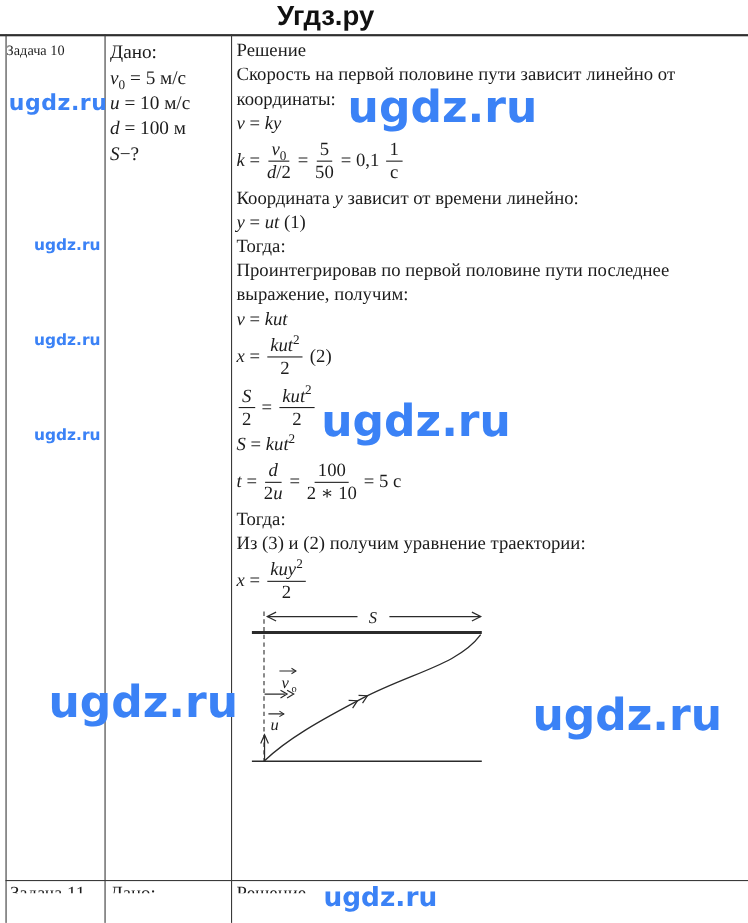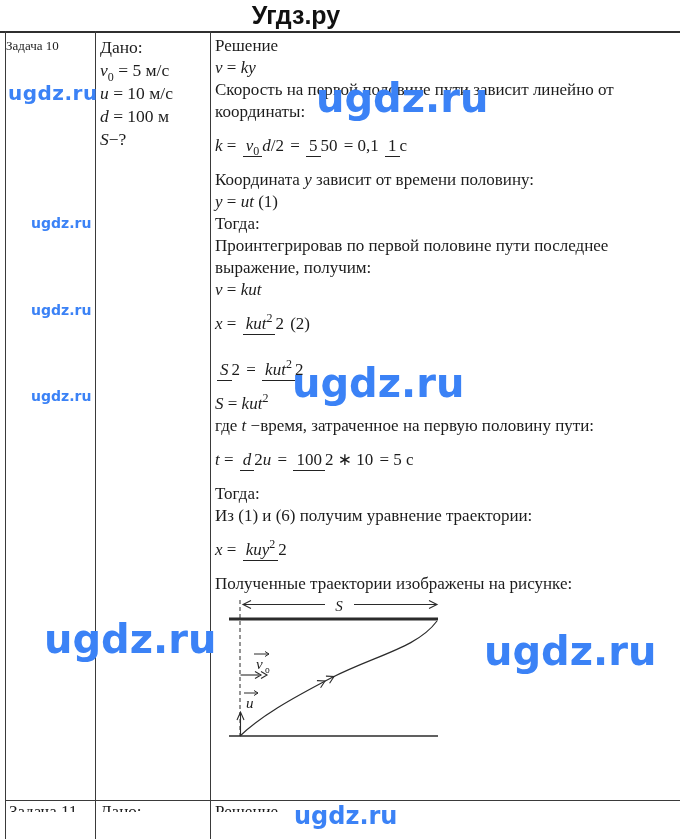--- a/index.html
+++ b/index.html
@@ -23,22 +23,22 @@
   
   .cell-task{left:6px;top:38px;font-size:13px;}
   .cell-given{left:100px;top:36px;font-size:17.5px;}
   .g-line{line-height:23px;}
   .cell-solution{left:215px;top:35px;width:457px;font-size:17px;}
   .line{line-height:22px;}
   .line.tall{height:46px;display:flex;align-items:center;}
   .line.tall>span{white-space:pre;}
   .it{font-style:italic;}
   sub,sup{font-size:12px;line-height:0;}
-  .frac{display:inline-flex;flex-direction:row;align-items:center;
-    vertical-align:middle;margin:10px 2px;line-height:20px;text-align:center;font-family:Liberation Serif, serif;}
+  .frac{display:inline-flex;flex-direction:column;align-items:center;
+    vertical-align:middle;margin:10px 2px;line-height:20px;text-align:center;}
   .frac .num{display:block;border-bottom:1.4px solid #222;padding:0 3px;}
   .frac .den{display:block;}
   
   .wm{position:absolute;font-family:"DejaVu Sans","Liberation Sans",sans-serif;
     font-weight:bold;color:#3b82f6;line-height:1;white-space:nowrap;}
   .wm-s1{left:8px;top:83px;font-size:20px;letter-spacing:.5px;}
   .wm-s2{left:31px;top:216px;font-size:14px;}
   .wm-s3{left:31px;top:303px;font-size:14px;}
   .wm-s4{left:31px;top:389px;font-size:14px;}
   .wm-l{font-size:40px;letter-spacing:0;}
@@ -75,65 +75,63 @@
     <div class="g-line"><span>Дано:</span></div>
     <div class="g-line"><span class="it">v</span><sub>0</sub><span> = 5 м/с</span></div>
     <div class="g-line"><span class="it">u</span><span> = 10 м/с</span></div>
     <div class="g-line"><span class="it">d</span><span> = 100 м</span></div>
     <div class="g-line"><span class="it">S</span><span>−?</span></div>
   </div>
 
 <div class="abs cell-solution">
   <div id="solution-lines">
       <div class="line"><span>Решение</span></div>
+      <div class="line"><span>Скорость на первой половине пути зависит линейно от координаты:</span></div>
       <div class="line"><span class="it">v</span><span> = </span><span class="it">ky</span></div>
-      <div class="line"><span>Скорость на первой половине пути зависит линейно от координаты:</span></div>
       <div class="line tall">
         <span class="it">k</span>
         <span> = </span>
         <span class="frac"><span class="num"><span class="it">v</span><sub>0</sub></span><span class="den"><span class="it">d</span><span>/2</span></span></span>
         <span> = </span>
         <span class="frac"><span class="num"><span>5</span></span><span class="den"><span>50</span></span></span>
         <span> = 0,1 </span>
         <span class="frac"><span class="num"><span>1</span></span><span class="den"><span>с</span></span></span>
       </div>
-      <div class="line"><span>Координата </span><span class="it">y</span><span> зависит от времени половину:</span></div>
+      <div class="line"><span>Координата </span><span class="it">y</span><span> зависит от времени линейно:</span></div>
       <div class="line"><span class="it">y</span><span> = </span><span class="it">ut</span><span> (1)</span></div>
       <div class="line"><span>Тогда:</span></div>
       <div class="line"><span>Проинтегрировав по первой половине пути последнее выражение, получим:</span></div>
       <div class="line"><span class="it">v</span><span> = </span><span class="it">kut</span></div>
       <div class="line tall">
         <span class="it">x</span>
         <span> = </span>
         <span class="frac"><span class="num"><span class="it">kut</span><sup>2</sup></span><span class="den"><span>2</span></span></span>
         <span> (2)</span>
       </div>
       <div class="line tall">
         <span class="frac"><span class="num"><span class="it">S</span></span><span class="den"><span>2</span></span></span>
         <span> = </span>
         <span class="frac"><span class="num"><span class="it">kut</span><sup>2</sup></span><span class="den"><span>2</span></span></span>
       </div>
       <div class="line"><span class="it">S</span><span> = </span><span class="it">kut</span><sup>2</sup></div>
-      <div class="line"><span>где </span><span class="it">t</span><span> −время, затраченное на первую половину пути:</span></div>
       <div class="line tall">
         <span class="it">t</span>
         <span> = </span>
         <span class="frac"><span class="num"><span class="it">d</span></span><span class="den"><span>2</span><span class="it">u</span></span></span>
         <span> = </span>
         <span class="frac"><span class="num"><span>100</span></span><span class="den"><span>2 ∗ 10</span></span></span>
         <span> = 5 с</span>
       </div>
       <div class="line"><span>Тогда:</span></div>
-      <div class="line"><span>Из (1) и (6) получим уравнение траектории:</span></div>
+      <div class="line"><span>Из (3) и (2) получим уравнение траектории:</span></div>
       <div class="line tall">
         <span class="it">x</span>
         <span> = </span>
         <span class="frac"><span class="num"><span class="it">kuy</span><sup>2</sup></span><span class="den"><span>2</span></span></span>
       </div>
-      <div class="line"><span>Полученные траектории изображены на рисунке:</span></div>
     </div>
 
   <svg class="fig" width="222" height="150" viewBox="0 0 222 150">
 
     <g>
       <line class="ln" x1="22" y1="6.5" x2="104" y2="6.5" stroke-width="1.1"></line>
       <line class="ln" x1="133" y1="6.5" x2="216" y2="6.5" stroke-width="1.1"></line>
       <polyline class="ln" points="30,2.5 22,6.5 30,10.5" stroke-width="1.1"></polyline>
       <polyline class="ln" points="208,2.5 216,6.5 208,10.5" stroke-width="1.1"></polyline>
     </g>

